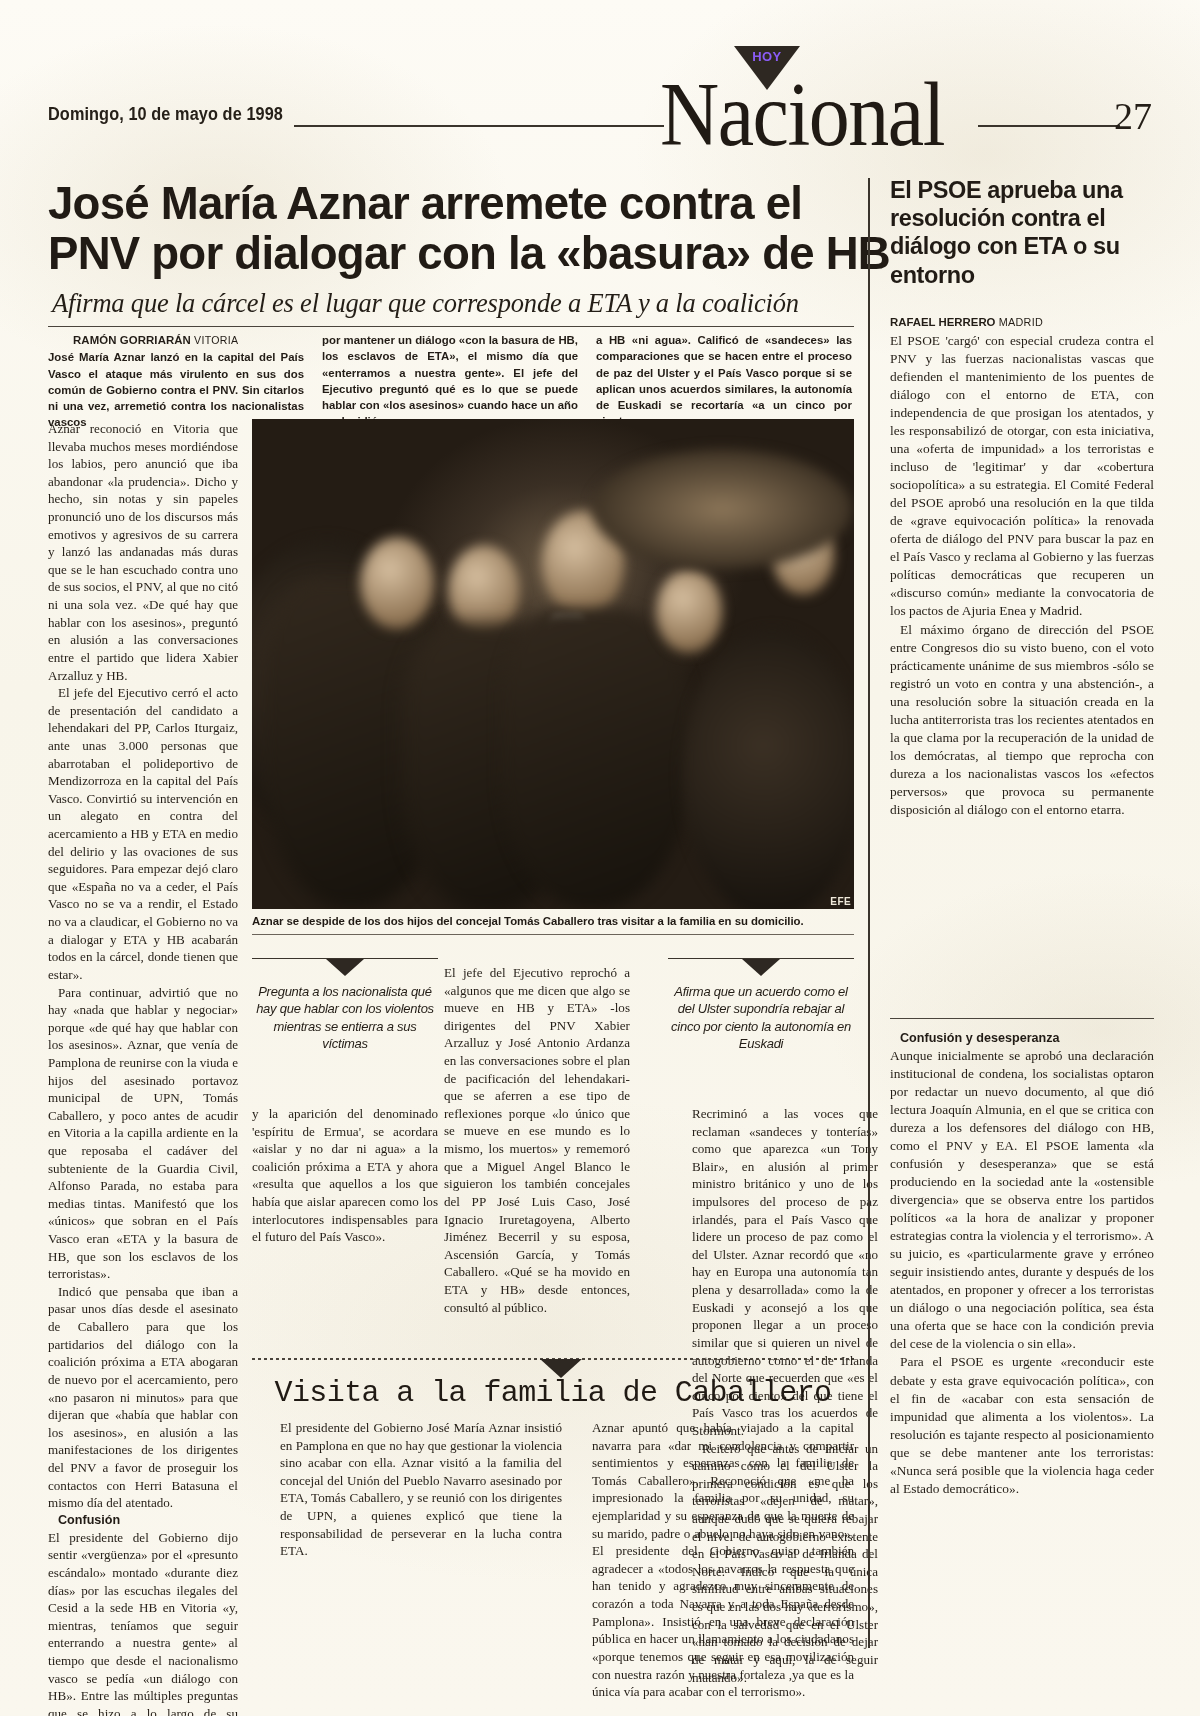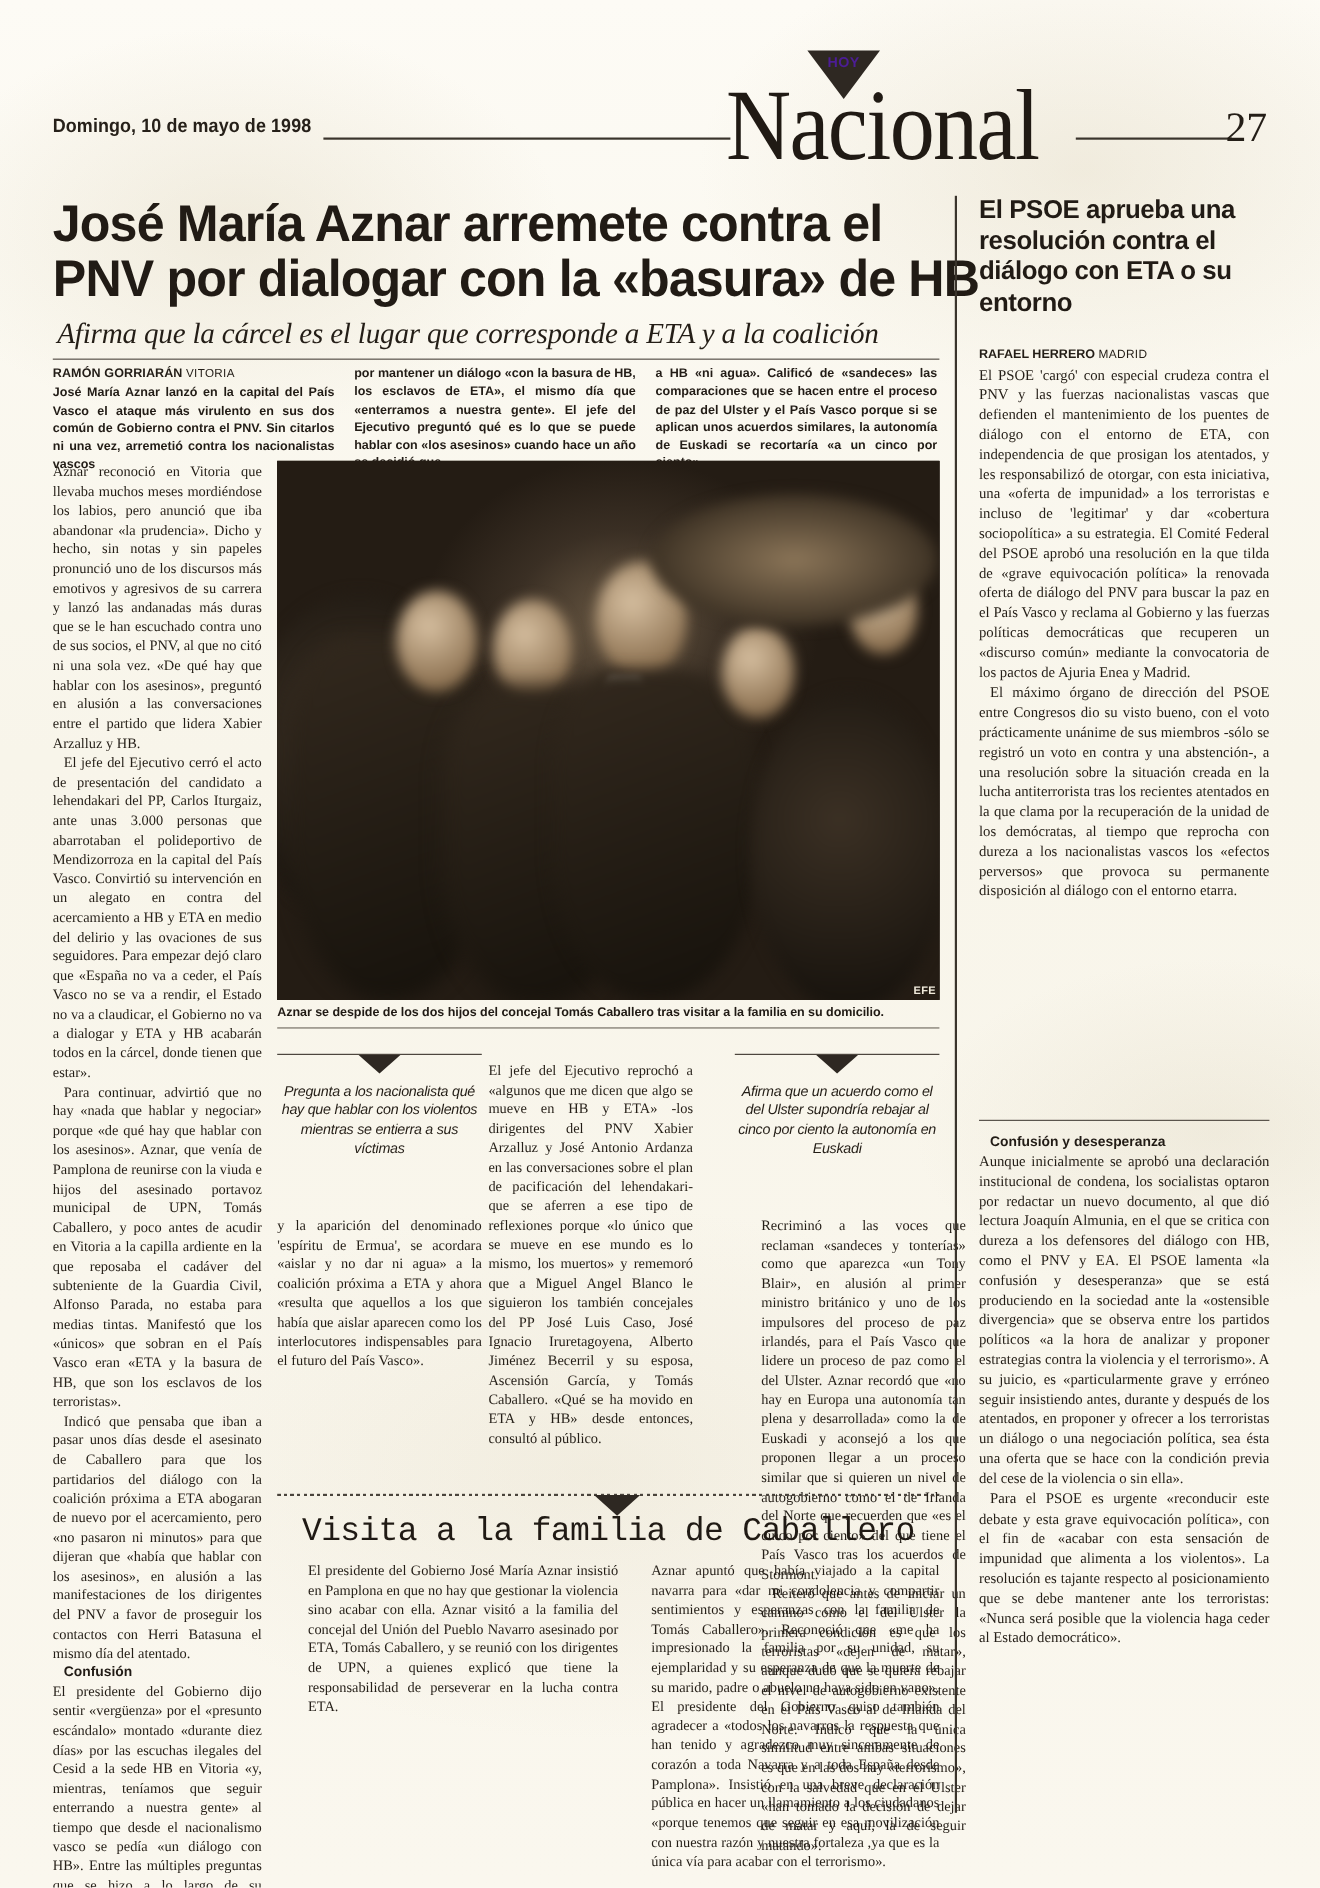--- a/index.html
+++ b/index.html
@@ -49,21 +49,21 @@
   }
   .hoy-flag{position:absolute;left:686px;top:-40px;width:66px;height:44px;}
   .hoy-tri{
     position:absolute;left:0;top:0;width:0;height:0;
     border-left:33px solid transparent;border-right:33px solid transparent;
     border-top:44px solid #2e2822;
   }
   .hoy-txt{
     position:absolute;left:0;top:3px;width:66px;text-align:center;
     font-family:"Liberation Sans",sans-serif;font-size:13px;font-weight:bold;
-    color:#4c1d95;letter-spacing:.4px;
+    color:#8b5cf6;letter-spacing:.4px;
   }
 
   
   .headline{
     position:absolute;left:48px;top:178px;width:800px;
     font-family:"Liberation Sans",sans-serif;
     font-weight:bold;font-size:47px;line-height:1.07;
     color:#211b15;letter-spacing:-0.8px;
     transform:scaleX(.97);transform-origin:left top;
   }
@@ -74,21 +74,21 @@
     font-size:26.5px;color:#241e17;letter-spacing:-.2px;
   }
   .rule-under-sub{position:absolute;left:48px;top:326px;width:806px;height:1px;background:#4a443c;}
 
   
   .lead{position:absolute;left:48px;top:332px;width:806px;display:flex;gap:18px;}
   .lead-col{width:256px;
     font-family:"Liberation Sans",sans-serif;
     font-size:11.4px;line-height:1.43;font-weight:bold;color:#221c16;
     text-align:justify;}
-  .byline{display:block;margin-bottom:1px;}
+  .byline{display:block;margin-bottom:1px;margin-left:25px;}
   .byline .nm{font-weight:bold;letter-spacing:.1px;}
   .byline .pl{font-weight:normal;font-size:10.6px;letter-spacing:.3px;}
 
   
   .bodycol{
     position:absolute;
     font-family:"Liberation Serif",serif;
     font-size:13.1px;line-height:1.345;
     text-align:justify;
     color:#241e17;

